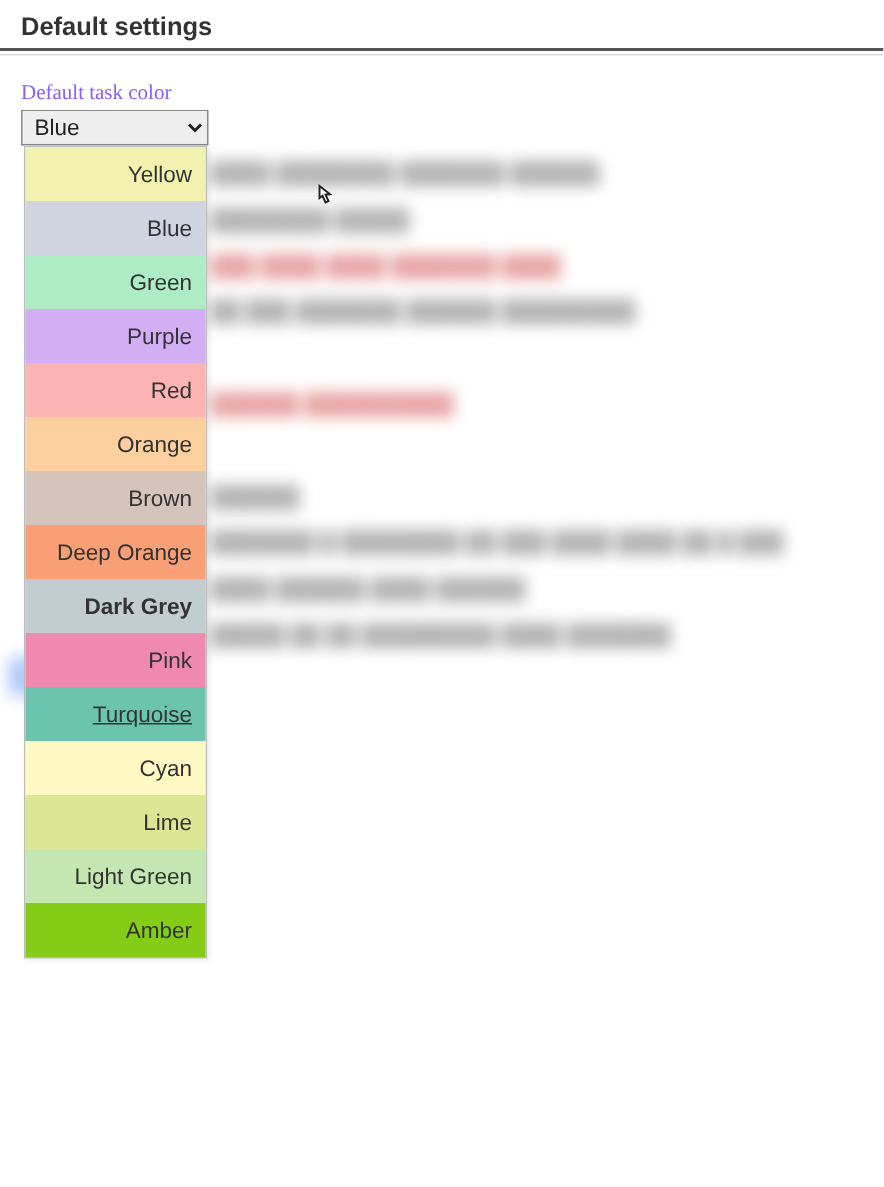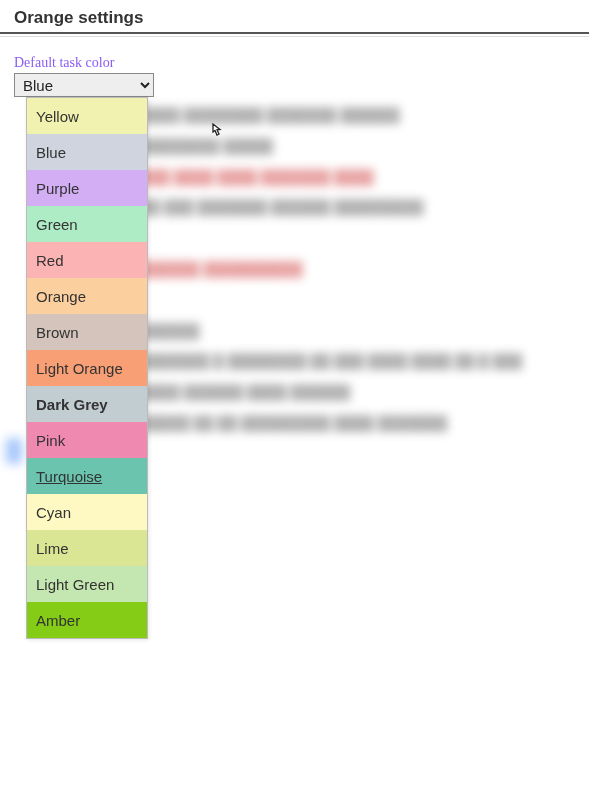--- a/index.html
+++ b/index.html
@@ -30,40 +30,41 @@
     position: relative;
   }
   .field-label {
     font-size: 14px;
     color: #8b5cf6;
     margin-bottom: 2px;
     font-family: Liberation Serif, serif;
   }
   .select-wrap {
     position: relative;
-    width: 140px;
+    width: 125px;
   }
   select.native {
     width: 100%;
     font-size: 15px;
     padding: 2px 4px;
     border: 1px solid #888;
     background: #eee;
     color: #222;
     height: 24px;
   }
   .dropdown {
     position: absolute;
-    left: 12px;
+    left: 2px;
     top: 24px;
     width: 122px;
     border: 1px solid #bbb;
     background: #fff;
     box-shadow: 1px 1px 4px rgba(0,0,0,0.1);
     z-index: 10;
+    text-align: right;
   }
   .dd-item {
     font-size: 15px;
     color: #333;
     padding: 11px 9px 10px 9px;
     line-height: 1;
     cursor: pointer;
   }
   .blur-bg {
     position: absolute;
@@ -95,21 +96,21 @@
     font-size: 18px;
     color: #222;
     pointer-events: none;
     z-index: 20;
   }
 </style>
 </head>
 <body>
 
 <div class="header">
-  <h2>Orange settings</h2>
+  <h2>Default settings</h2>
 </div>
 <div class="divider"></div>
 
 <div class="content">
 
   <div class="blur-bg">
     <div class="accent"></div>
     ████ ████████ ███████ ██████<br>
     ████████ █████<br>
     <span class="r">███ ████ ████ ███████ ████</span><br>
@@ -126,26 +127,26 @@
   <div class="field-label">Default task color</div>
 
   <div class="select-wrap">
     <select class="native">
       <option>Blue</option>
     </select>
 
     <div class="dropdown" id="dropdown">
         <div class="dd-item" style="background: rgb(242, 242, 176);">Yellow</div>
         <div class="dd-item" style="background: rgb(207, 212, 223);">Blue</div>
+        <div class="dd-item" style="background: rgb(174, 236, 198);">Green</div>
         <div class="dd-item" style="background: rgb(212, 174, 245);">Purple</div>
-        <div class="dd-item" style="background: rgb(174, 236, 198);">Green</div>
         <div class="dd-item" style="background: rgb(252, 179, 179);">Red</div>
         <div class="dd-item" style="background: rgb(252, 207, 158);">Orange</div>
         <div class="dd-item" style="background: rgb(212, 196, 187);">Brown</div>
-        <div class="dd-item" style="background: rgb(248, 159, 118);">Light Orange</div>
+        <div class="dd-item" style="background: rgb(248, 159, 118);">Deep Orange</div>
         <div class="dd-item" style="background: rgb(194, 205, 210); font-weight: bold;">Dark Grey</div>
         <div class="dd-item" style="background: rgb(240, 137, 176);">Pink</div>
         <div class="dd-item" style="background: rgb(106, 196, 174); text-decoration: underline;">Turquoise</div>
         <div class="dd-item" style="background: #fef9c3;">Cyan</div>
         <div class="dd-item" style="background: rgb(218, 230, 147);">Lime</div>
         <div class="dd-item" style="background: rgb(196, 230, 176);">Light Green</div>
         <div class="dd-item" style="background: #84cc16;">Amber</div>
       </div>
   </div>
 

